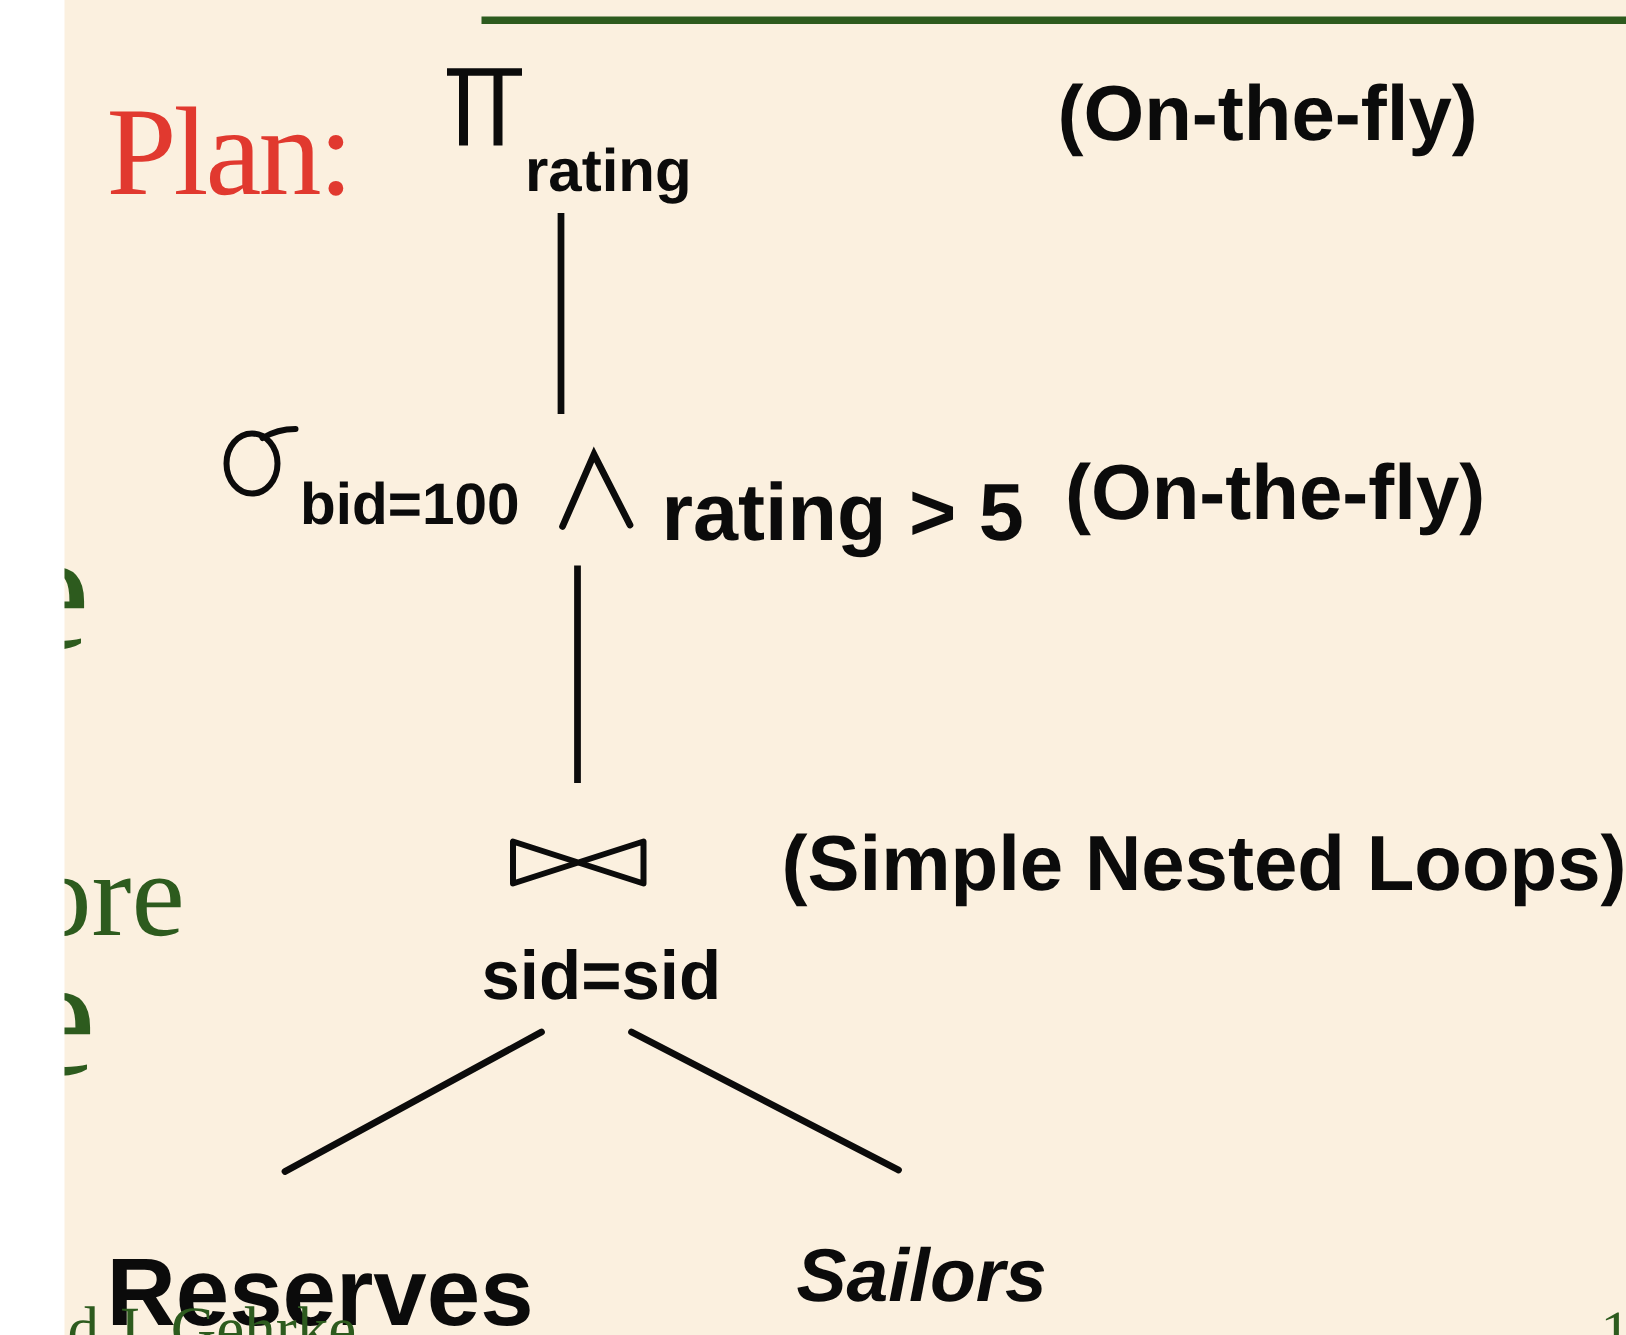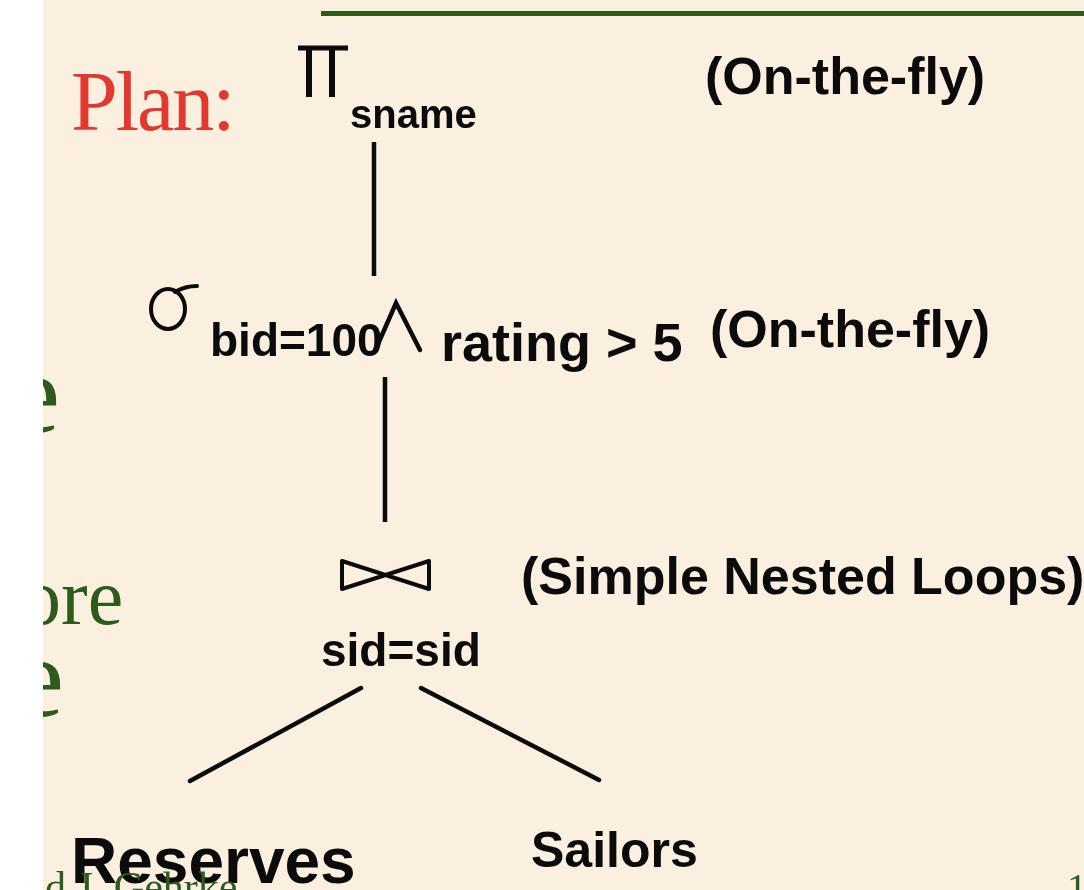--- a/index.html
+++ b/index.html
@@ -24,27 +24,27 @@
   }
   #title {
     left: 28px; top: 60px;
     font-size: 84px; letter-spacing: -2px;
     color: #E1392F;
   }
   #tree-svg { position: absolute; left: 0; top: 0; pointer-events: none; }
 
   #sub-sname      { left: 307px; top: 94px;  font-size: 40px; }
   #ann-projection { left: 662px; top: 50px;  font-size: 52px; }
-  #sub-bid        { left: 167px; top: 317px; font-size: 46px; }
+  #sub-bid        { left: 157px; top: 317px; font-size: 39px; }
   #cond-rating    { left: 398px; top: 315px; font-size: 54px; }
   #ann-selection  { left: 667px; top: 303px; font-size: 52px; }
   #ann-join       { left: 478px; top: 550px; font-size: 52px; }
   #sub-sid        { left: 278px; top: 627px; font-size: 46px; }
   #tbl-reserves   { left: 28px;  top: 829px; font-size: 64px; }
-  #tbl-sailors    { left: 488px; top: 825px; font-size: 50px; }
+  #tbl-sailors    { left: 488px; top: 825px; font-size: 50px; font-style: italic; }
 
   #frag-top    { left: -34px; top: 336px; font-size: 115px; }
   #frag-middle { left: -22px; top: 557px; font-size: 80px;  }
   #frag-bottom { left: -30px; top: 620px; font-size: 115px; }
 
   #footer-author { left: 2px;    top: 866px; font-size: 42px; }
   #page-number   { left: 1024px; top: 868px; font-size: 40px; }
 </style>
 </head>
 <body>
@@ -78,21 +78,21 @@
       <path d="M 299 561 L 299 589 L 386 561 L 386 589 Z"></path>
     </g>
     <g stroke="#0b0b0b" stroke-width="4.5" stroke-linecap="round">
       <line x1="318" y1="688" x2="147" y2="781"></line>
     </g>
     <g stroke="#0b0b0b" stroke-width="4.5" stroke-linecap="round">
       <line x1="378" y1="688" x2="556" y2="780"></line>
     </g>
   </svg>
 
-  <div id="sub-sname" class="abs bold black">sname</div>
+  <div id="sub-sname" class="abs bold black">rating</div>
   <div id="ann-projection" class="abs bold black">(On-the-fly)</div>
 
   <div id="sub-bid" class="abs bold black">bid=100</div>
   <div id="cond-rating" class="abs bold black">rating &gt; 5</div>
   <div id="ann-selection" class="abs bold black">(On-the-fly)</div>
 
   <div id="sub-sid" class="abs bold black">sid=sid</div>
   <div id="ann-join" class="abs bold black">(Simple Nested Loops)</div>
 
   <div id="tbl-reserves" class="abs bold black">Reserves</div>

